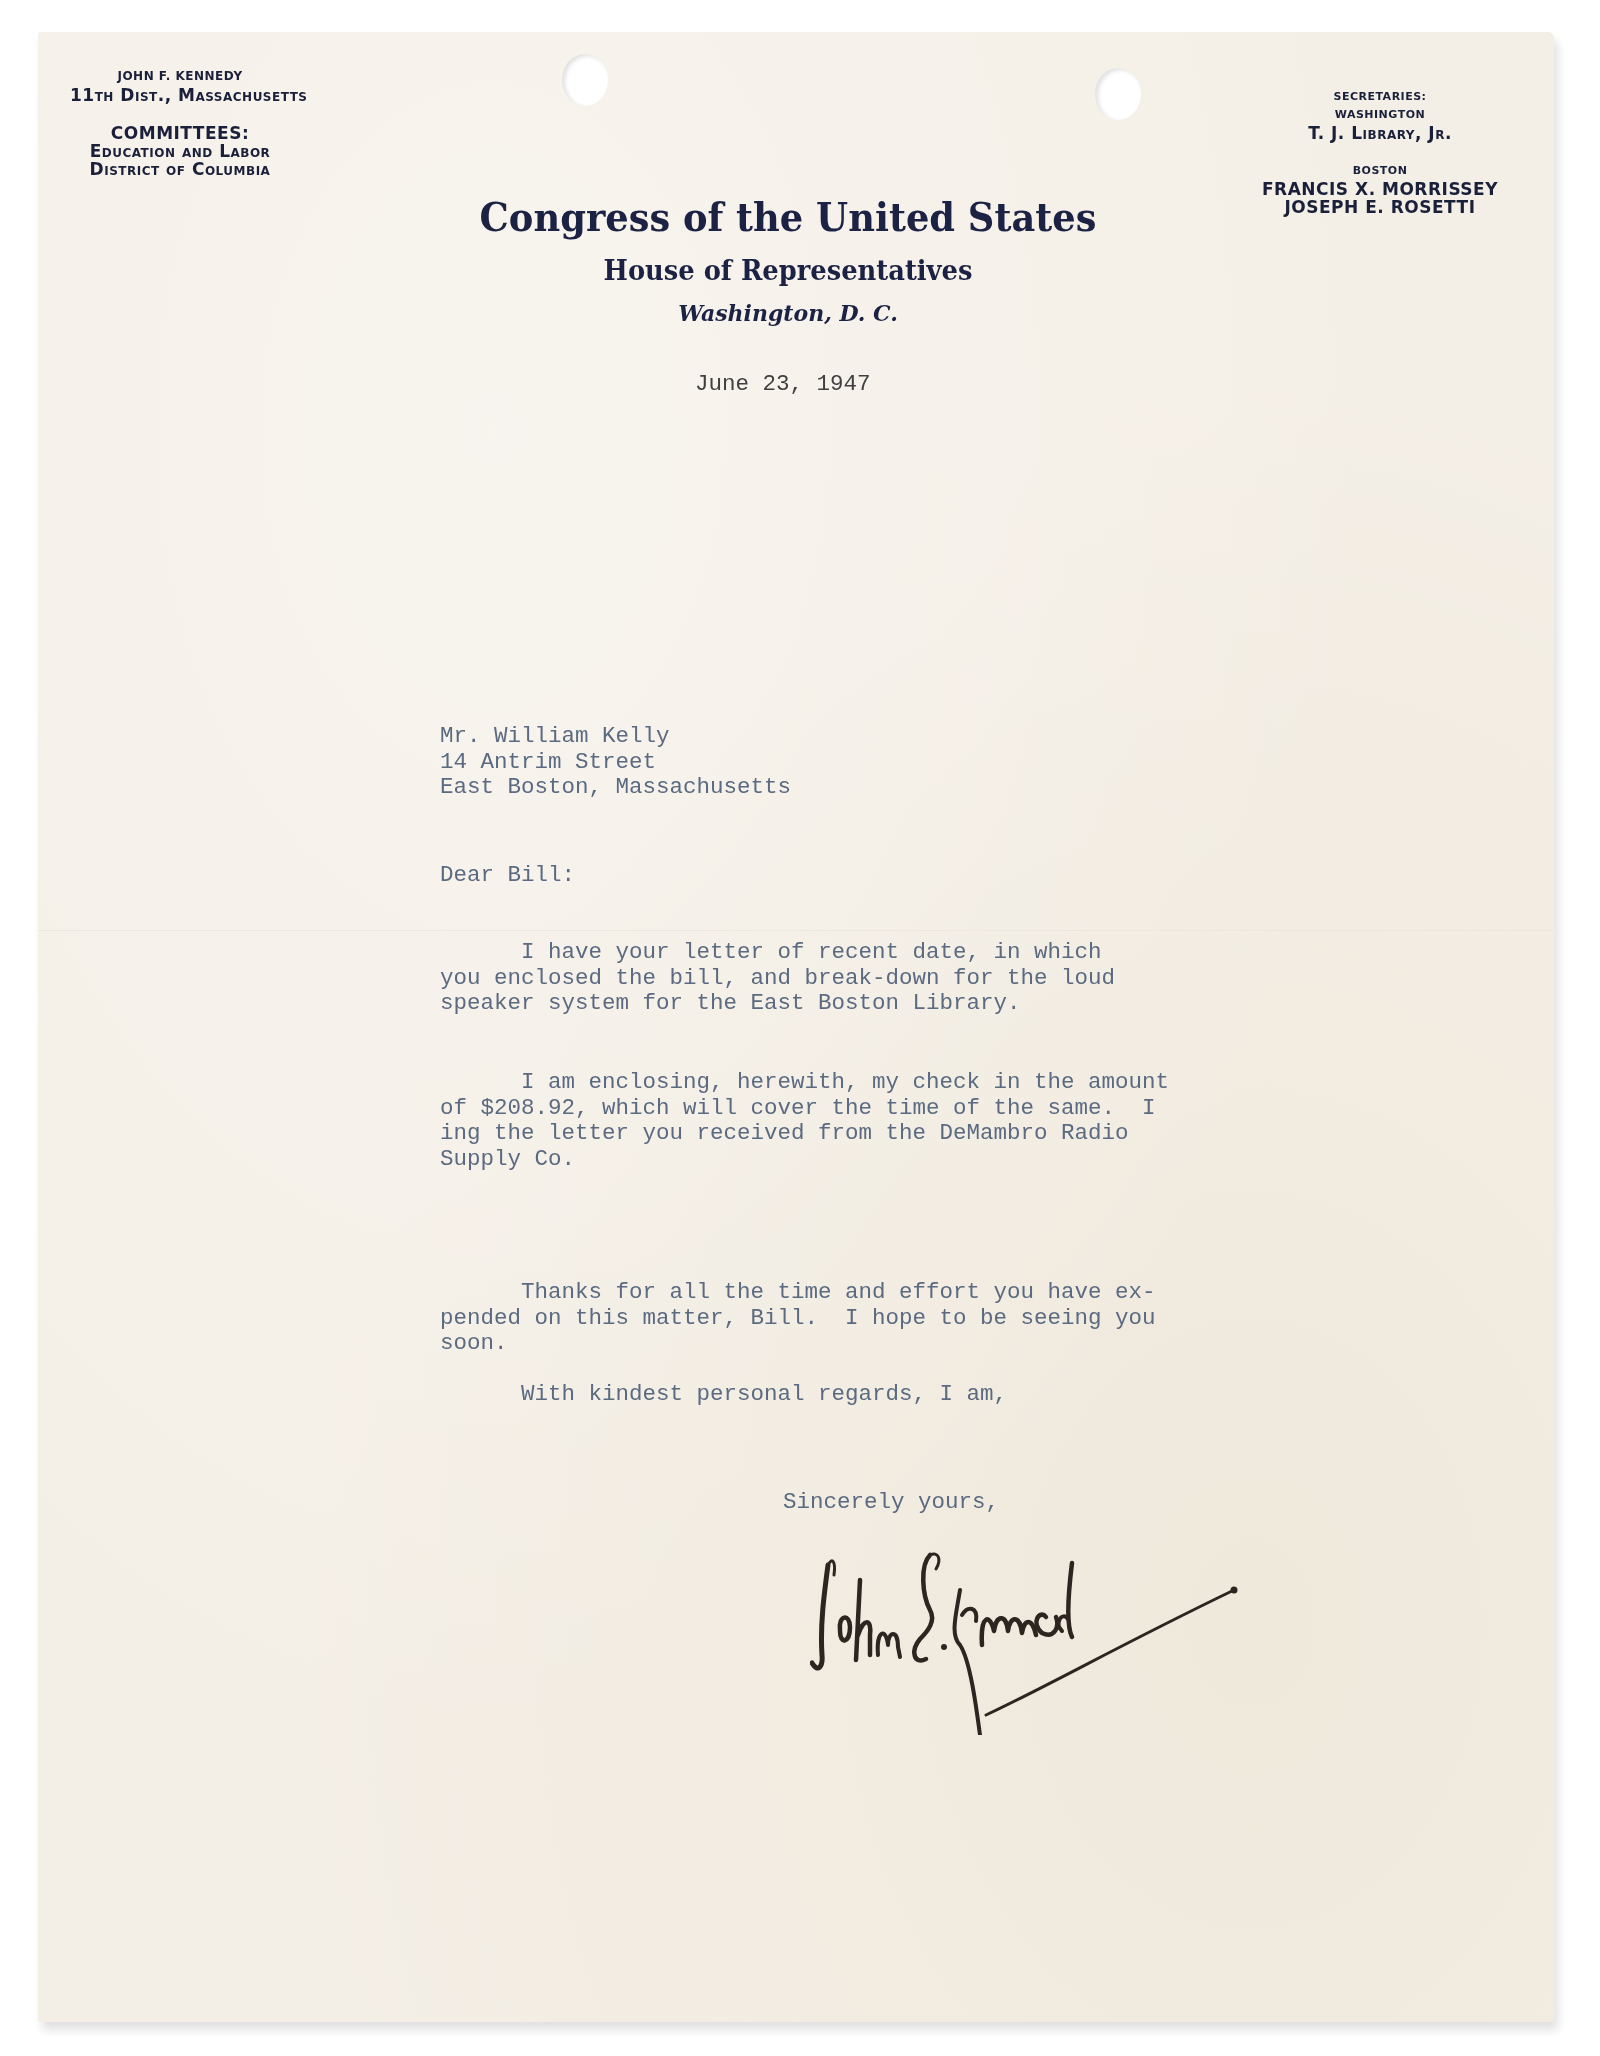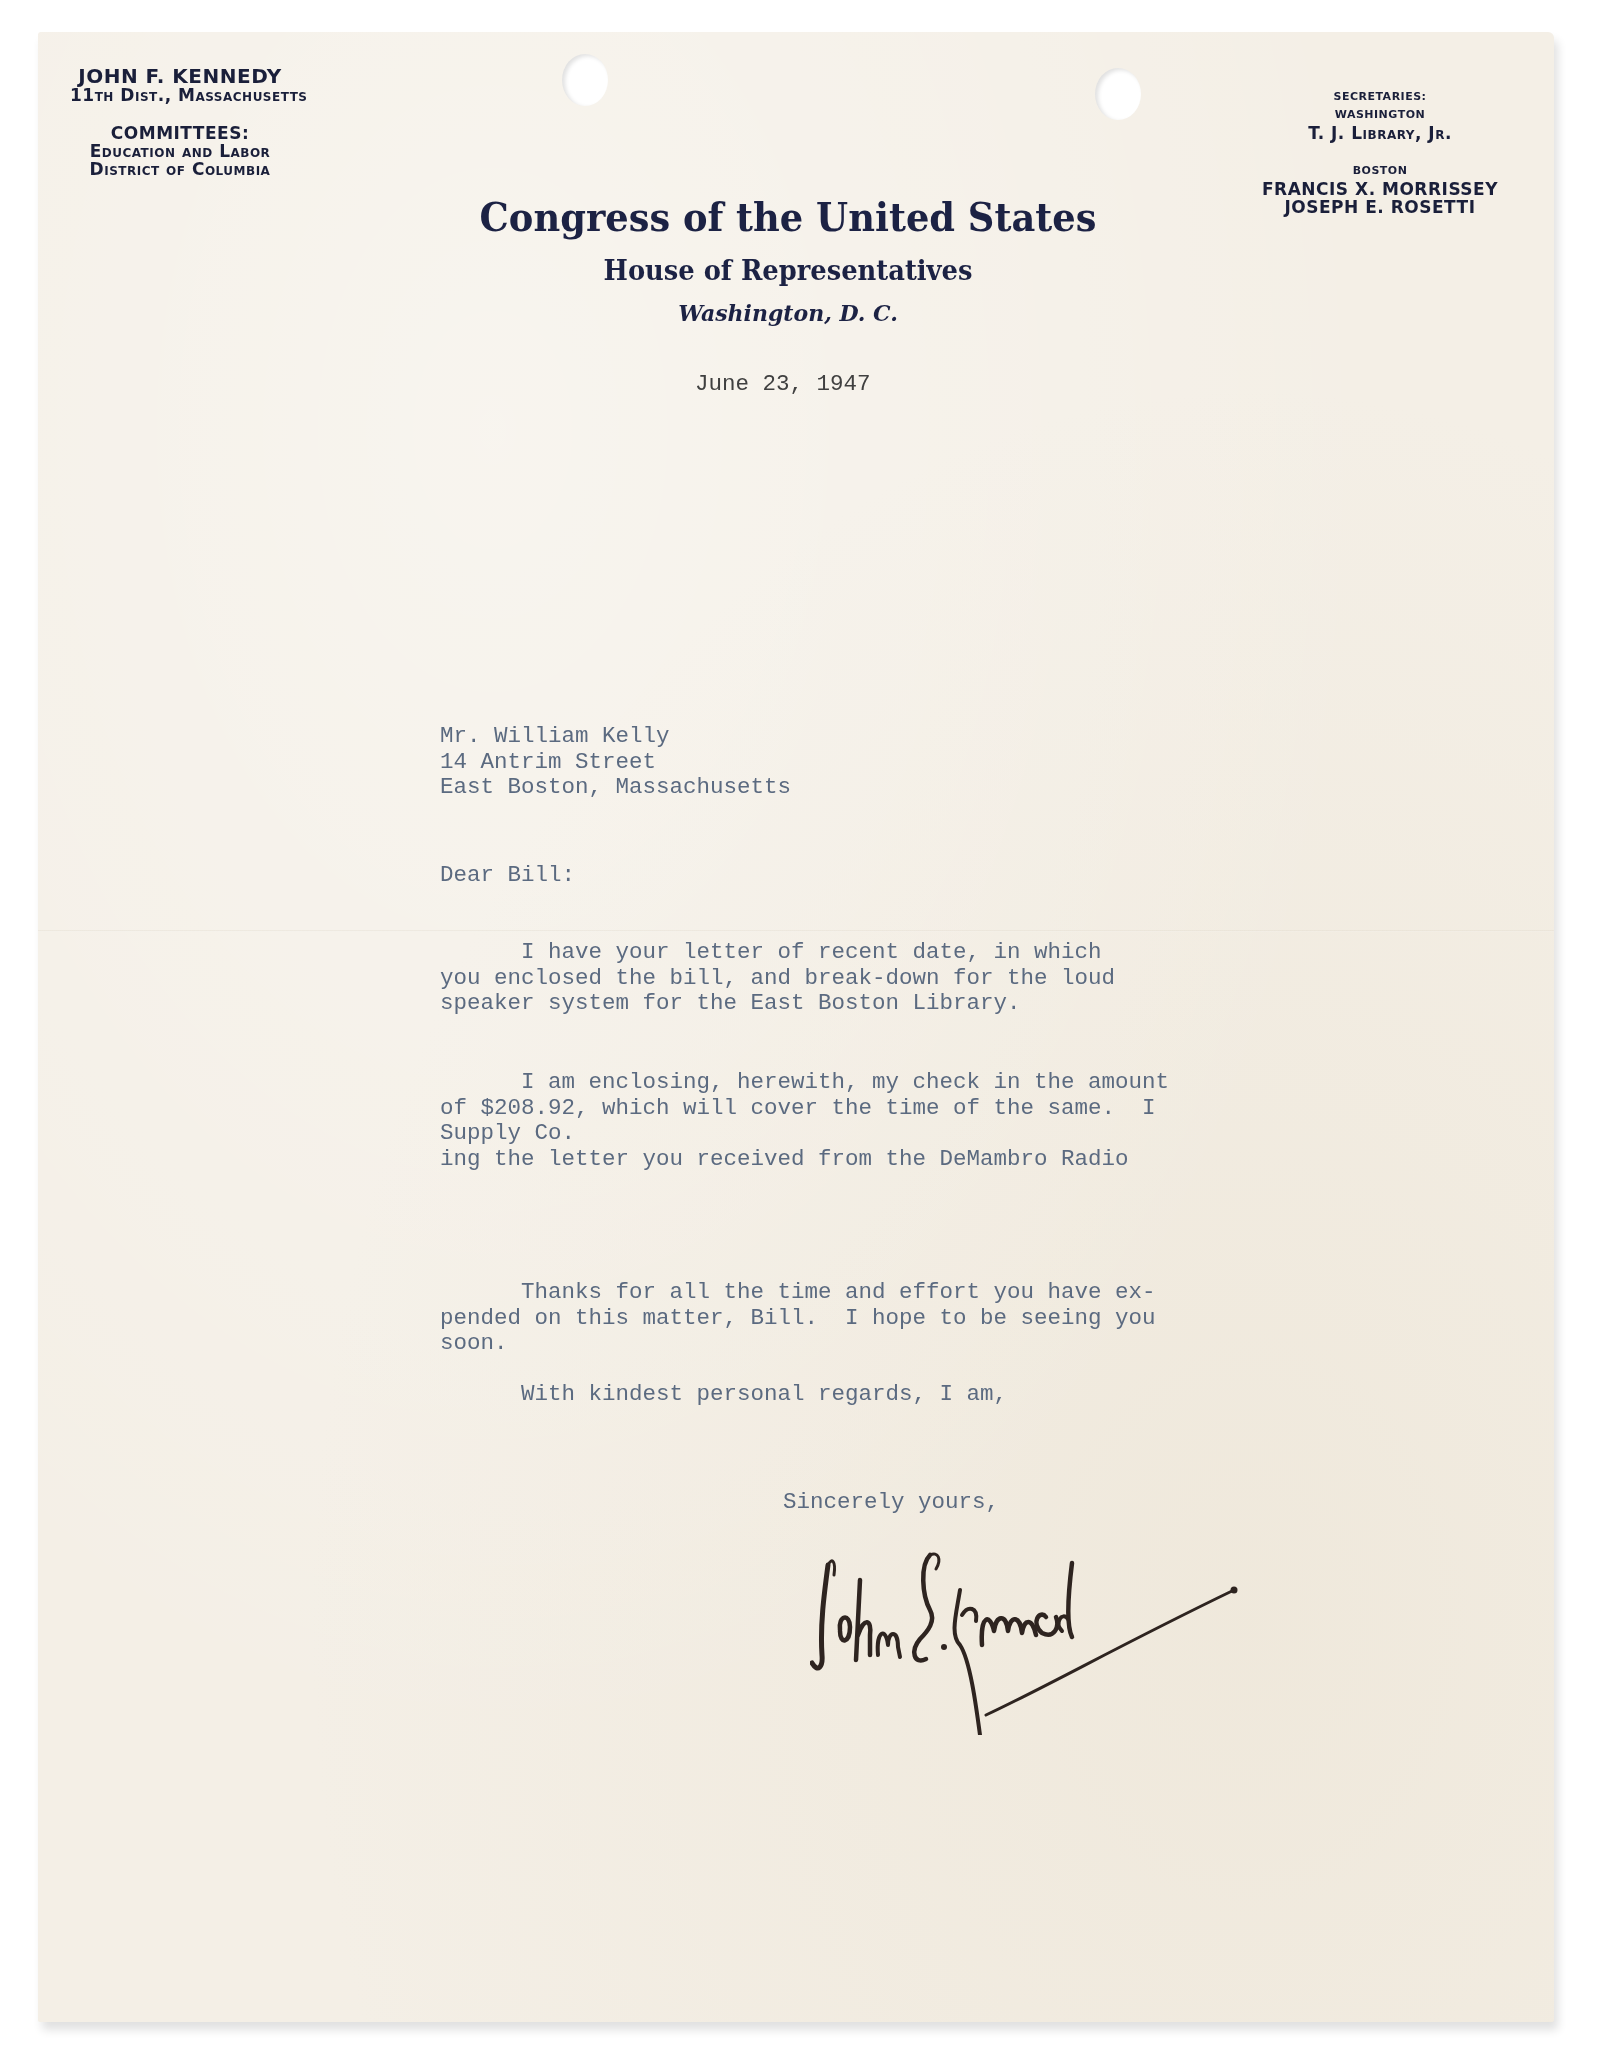--- a/index.html
+++ b/index.html
@@ -34,21 +34,21 @@
     font-family: "DejaVu Sans", sans-serif;
     font-weight: bold;
     color: #1a1f3a;
     text-align: center;
     font-variant: small-caps;
     letter-spacing: 0.5px;
   }
   .lh-left { left: 70px; top: 66px; width: 220px; }
   .lh-right { left: 1250px; top: 88px; width: 260px; }
   .sc .line { display: block; white-space: nowrap; }
-  .sc .big { font-size: 20px; line-height: 20px; font-variant: normal; }
+  .sc .big { font-size: 12px; line-height: 20px; font-variant: normal; }
   .sc .sm { font-size: 17px; line-height: 18px; }
   .sc .xs { font-size: 11px; line-height: 18px; font-variant: normal; }
   .gap20 { margin-top: 20px; }
 
   .masthead {
     position: absolute; left: 388px; top: 190px; width: 800px;
     text-align: center;
     font-family: "DejaVu Serif", serif;
     color: #1c2244;
     font-weight: bold;
@@ -112,21 +112,21 @@
 </div>
 
 <div class="typed date">June 23, 1947</div>
 
 <div class="typed address"><div>Mr. William Kelly</div><div>14 Antrim Street</div><div>East Boston, Massachusetts</div></div>
 
 <div class="typed salutation">Dear Bill:</div>
 
 <div class="typed para p1"><div>      I have your letter of recent date, in which</div><div>you enclosed the bill, and break-down for the loud</div><div>speaker system for the East Boston Library.</div></div>
 
-<div class="typed para p2"><div>      I am enclosing, herewith, my check in the amount</div><div>of $208.92, which will cover the time of the same.  I</div><div>Supply Co.</div><div>ing the letter you received from the DeMambro Radio</div></div>
+<div class="typed para p2"><div>      I am enclosing, herewith, my check in the amount</div><div>of $208.92, which will cover the time of the same.  I</div><div>ing the letter you received from the DeMambro Radio</div><div>Supply Co.</div></div>
 
 <div class="typed para p3"><div>      Thanks for all the time and effort you have ex-</div><div>pended on this matter, Bill.  I hope to be seeing you</div><div>soon.</div></div>
 
 <div class="typed para p4"><div>      With kindest personal regards, I am,</div></div>
 
 <div class="typed closing">Sincerely yours,</div>
 
 <svg class="signature" viewBox="0 0 440 200" aria-label="">
   <title>John F. Kennedy</title>
   <g fill="none" stroke="#2e2420" stroke-linecap="round" stroke-linejoin="round">

